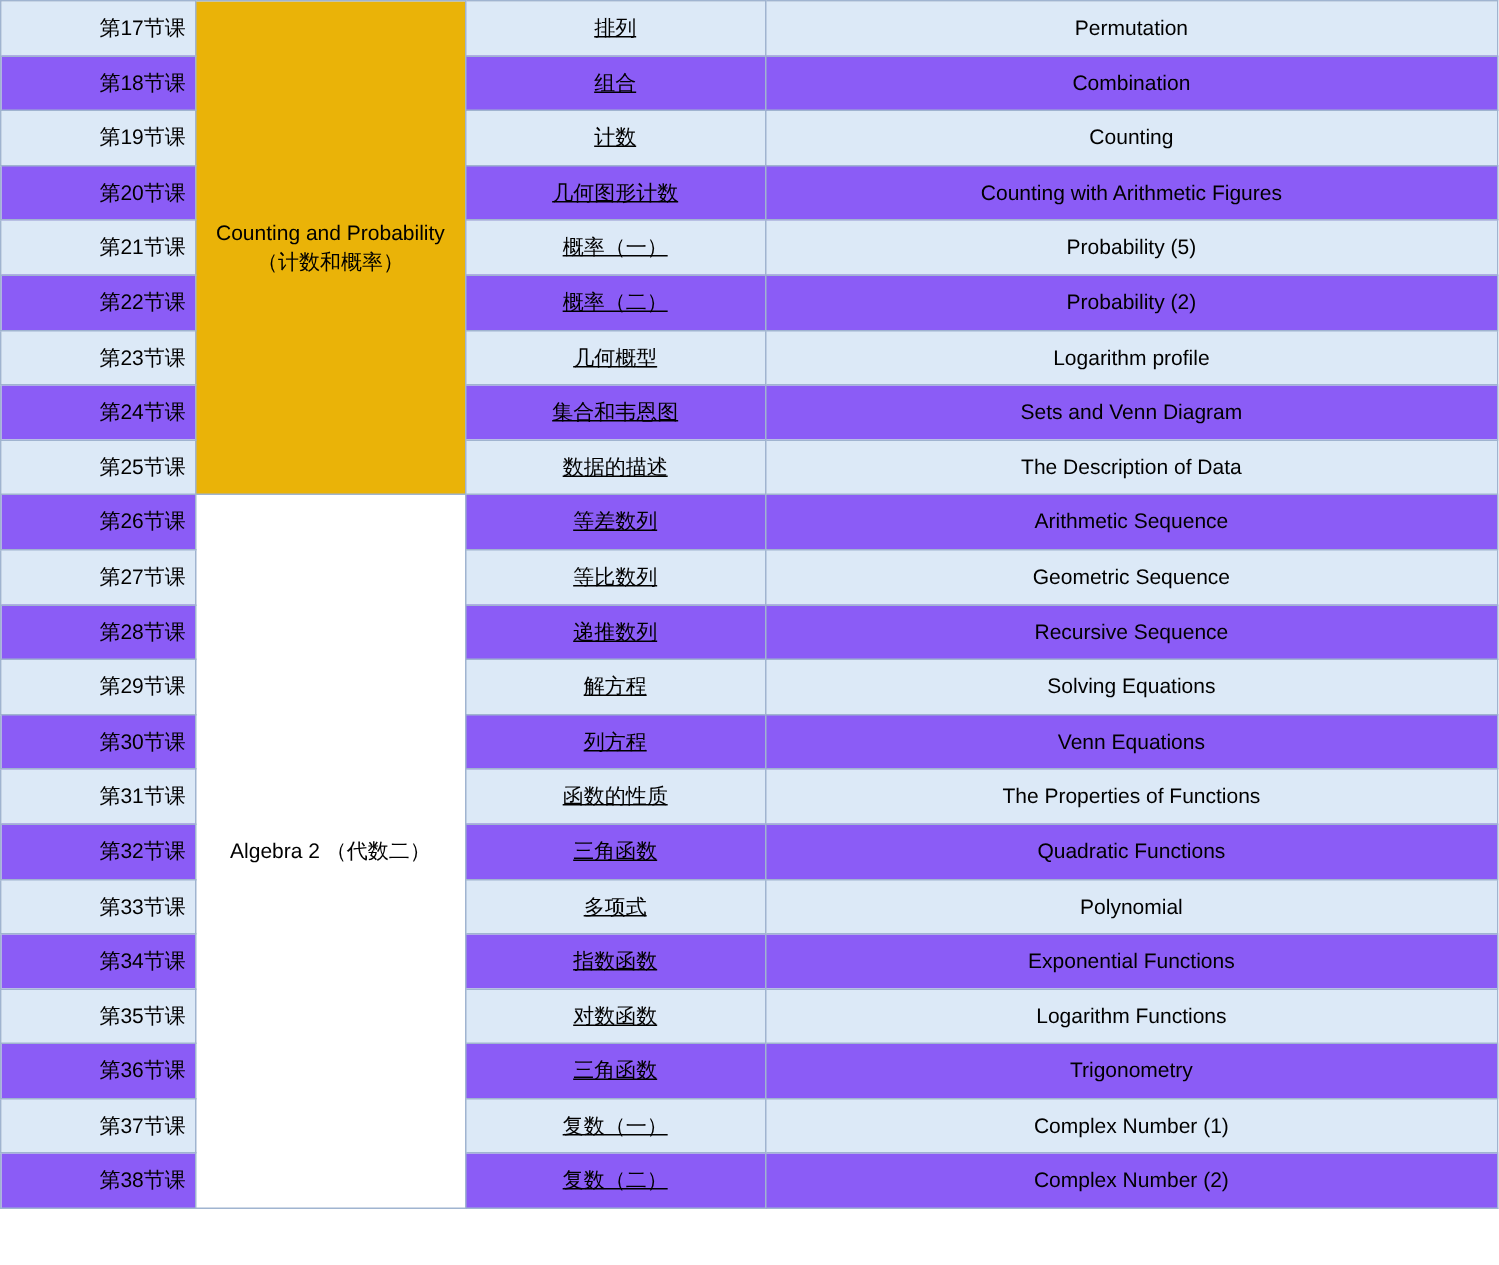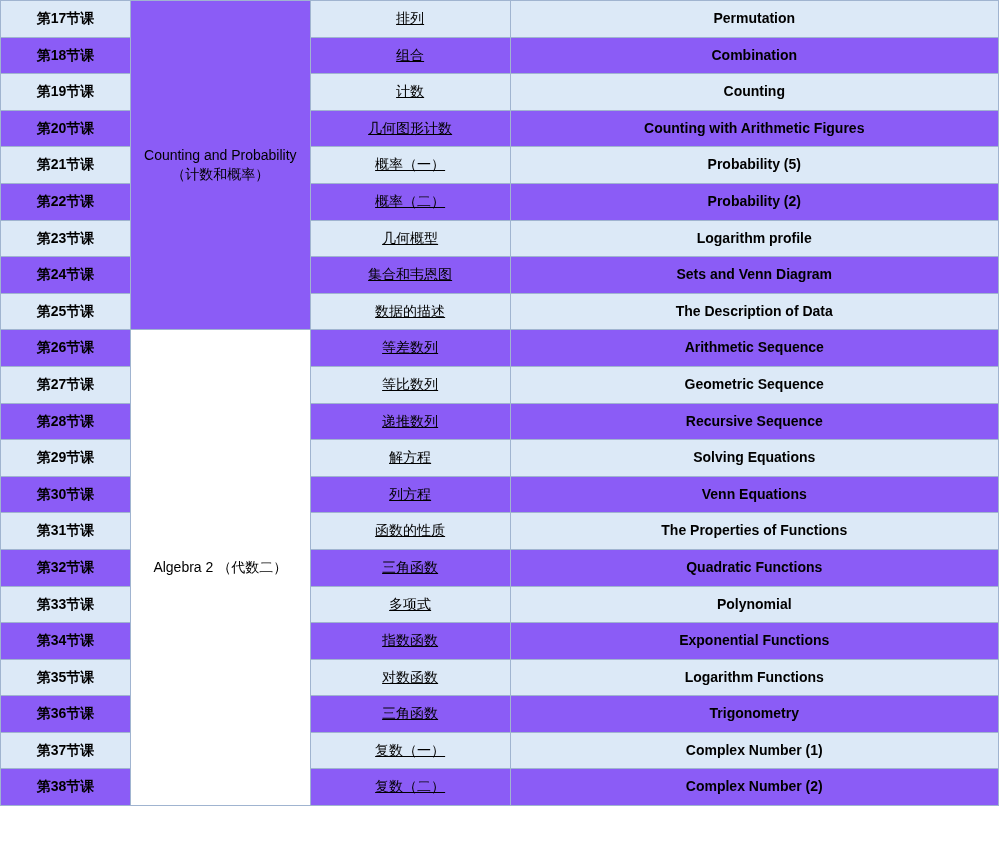--- a/index.html
+++ b/index.html
@@ -20,43 +20,43 @@
       line-height: 1.4;
     }
     .row-light {
       background-color: #dce9f7;
     }
     .row-white {
       background-color: #8b5cf6;
     }
     .col-lesson {
       width: 130px;
-      font-weight: bold;
+      font-weight: normal;
+      text-align: right;
     }
     .col-unit {
       width: 180px;
     }
     .col-chinese {
       width: 200px;
       text-decoration: underline;
     }
     .col-english {
       width: 489px;
-      font-weight: bold;
     }
   </style>
 </head>
 <body>
 
 <table>
   <tbody>
 
     <tr class="row-light">
       <td class="col-lesson">第17节课</td>
-      <td class="col-unit" rowspan="9" style="background-color:#8b5cf6;">Counting and Probability（计数和概率）</td>
+      <td class="col-unit" rowspan="9" style="background-color:#eab308;">Counting and Probability（计数和概率）</td>
       <td class="col-chinese">排列</td>
       <td class="col-english">Permutation</td>
     </tr>
 
     <tr class="row-white">
       <td class="col-lesson">第18节课</td>
       <td class="col-chinese">组合</td>
       <td class="col-english">Combination</td>
     </tr>
 

